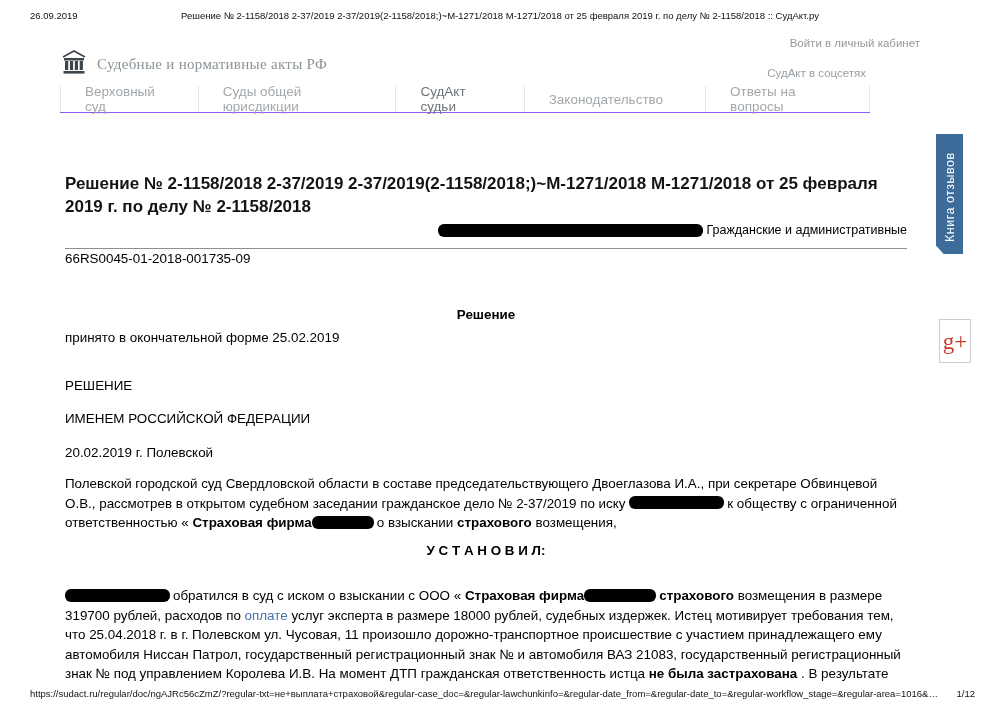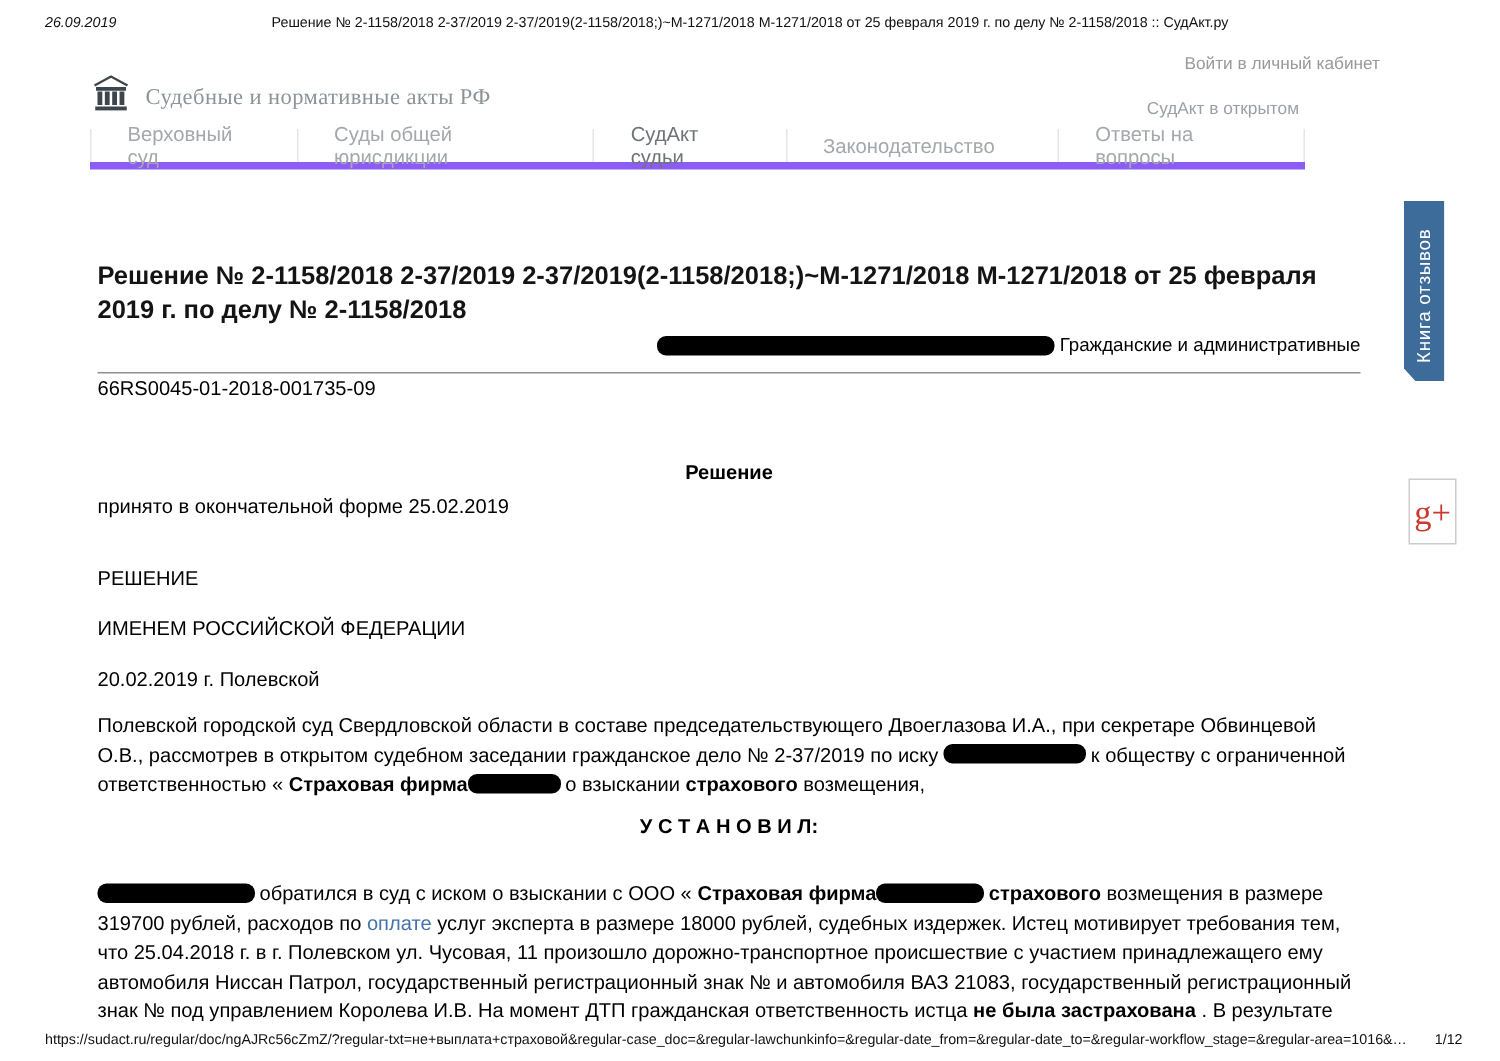--- a/index.html
+++ b/index.html
@@ -2,35 +2,35 @@
 <html lang="ru"><head>
 <meta charset="utf-8">
 <style>
   * { margin:0; padding:0; box-sizing:border-box; }
   html,body { width:1000px; height:707px; background:#fff; overflow:hidden;
               font-family:"Liberation Sans", sans-serif; color:#000; position:relative; }
 
   
   .print-header { position:absolute; top:10px; left:30px; right:30px; height:14px;
                   font-size:9.5px; color:#111; }
-  .print-date { position:absolute; left:0; top:0;font-style:italic; }
+  .print-date { position:absolute; left:0; top:0; }
   .print-title { position:absolute; left:0; right:0; top:0; text-align:center; }
   .page-footer { position:absolute; bottom:8px; left:30px; right:25px;
                  display:flex; justify-content:space-between; font-size:9.5px; color:#111; }
   .page-footer .url { max-width:920px; white-space:nowrap; overflow:hidden; }
 
   
   .login-row { position:absolute; top:37px; right:80px; font-size:11.5px; color:#999; }
   .login-row a { color:#999; text-decoration:none;margin-left:20px; }
   .logo { position:absolute; top:50px; left:60px; display:flex; align-items:center; gap:9px; }
   .logo-text { font-family:"Liberation Serif", serif; font-size:15px; color:#8b9398; letter-spacing:.3px; }
   .social-label { position:absolute; top:67px; right:134px; font-size:11.5px; color:#9aa0a5; }
 
   .main-nav { position:absolute; top:86px; left:60px; width:810px; height:27px;
-              display:flex; align-items:stretch; border-bottom:5px solid #8b5cf6; }
+              display:flex; align-items:stretch; border-bottom:1px solid #8b5cf6; }
   .nav-item { display:flex; align-items:center; padding:0 24px; font-size:13.5px;
               color:#a3a8ac; text-decoration:none; border-left:1px solid #e6e6e6; }
   .nav-item:last-child { border-right:1px solid #e6e6e6;margin-left:18px; }
   .nav-item.active { color:#6f7478; }
 
   
   .feedback-tab { position:absolute; top:134px; right:37px; width:27px; height:120px;
                   background:#3d6b9a;
                   clip-path:polygon(0 0, 100% 0, 100% 100%, 28% 100%, 0 93%); }
   .feedback-tab .vtext { position:absolute; inset:0; display:flex; align-items:center; justify-content:center;
@@ -71,21 +71,21 @@
       <rect x="5" y="11" width="3.2" height="9" fill="#3e464d"></rect>
       <rect x="9.9" y="11" width="3.2" height="9" fill="#3e464d"></rect>
       <rect x="14.8" y="11" width="3.2" height="9" fill="#3e464d"></rect>
       <rect x="19.7" y="11" width="3.2" height="9" fill="#3e464d"></rect>
       <rect x="3.5" y="21" width="21" height="2.6" fill="#3e464d"></rect>
     </svg>
   </span>
   <span class="logo-text">Судебные и нормативные акты РФ</span>
 </div>
 
-<span class="social-label">СудАкт в открытом</span>
+<span class="social-label">СудАкт в соцсетях</span>
 
 <nav class="main-nav" id="main-nav">
     <a href="#" class="nav-item">Верховный суд</a>
     <a href="#" class="nav-item">Суды общей юрисдикции</a>
     <a href="#" class="nav-item active">СудАкт судьи</a>
     <a href="#" class="nav-item">Законодательство</a>
     <a href="#" class="nav-item">Ответы на вопросы</a>
   </nav>
 
 <div class="feedback-tab">

